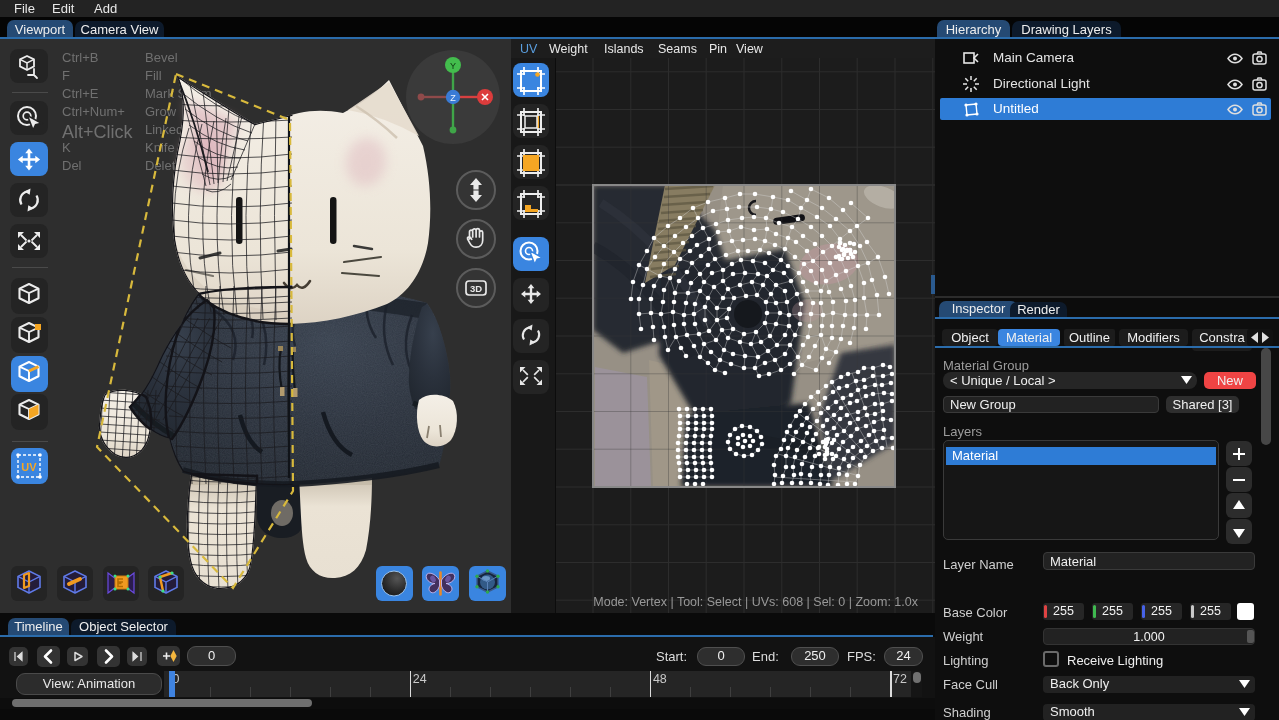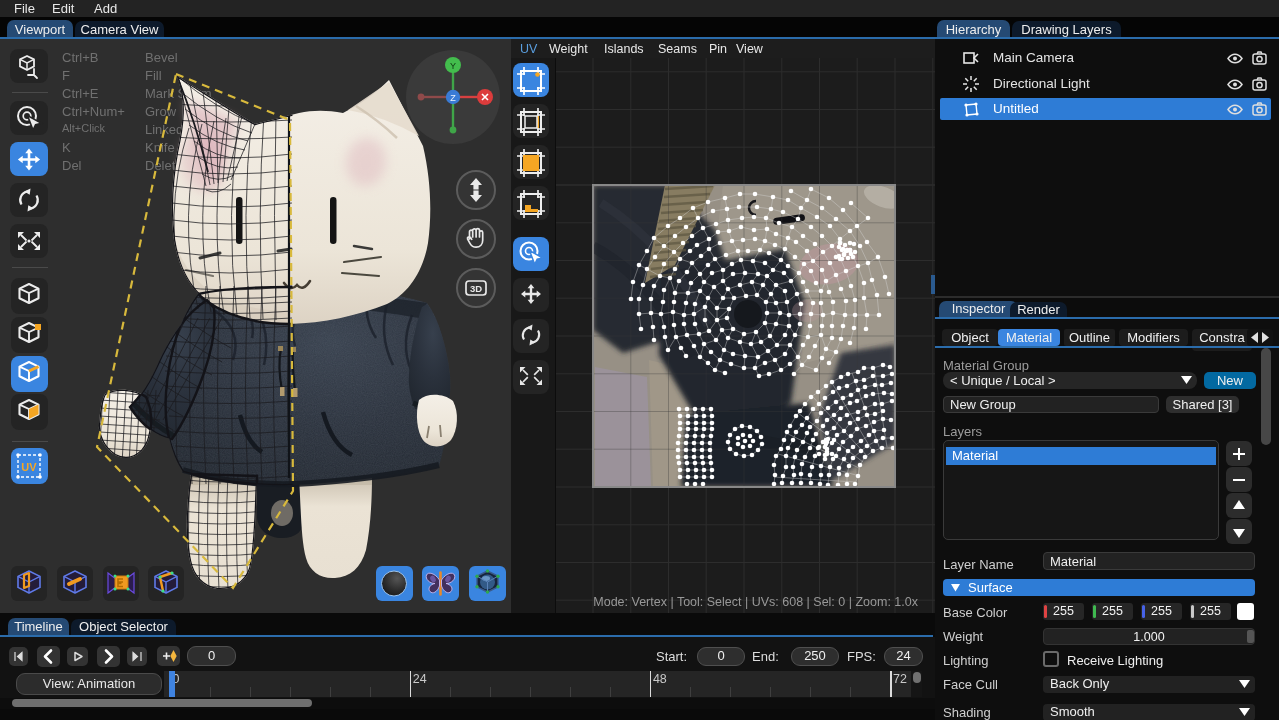--- a/index.html
+++ b/index.html
@@ -20,21 +20,21 @@
     </div>
     <div class="a" style="left:0;top:39px;width:511px;height:574px;background:#2e2e2e;overflow:hidden">
       <span class="a" style="left:62px;top:11px;color:#707070;font-size:13px">Ctrl+B</span>
       <span class="a" style="left:145px;top:11px;color:#707070;font-size:13px">Bevel</span>
       <span class="a" style="left:62px;top:29px;color:#707070;font-size:13px">F</span>
       <span class="a" style="left:145px;top:29px;color:#707070;font-size:13px">Fill</span>
       <span class="a" style="left:62px;top:47px;color:#707070;font-size:13px">Ctrl+E</span>
       <span class="a" style="left:145px;top:47px;color:#707070;font-size:13px">Mark Seam</span>
       <span class="a" style="left:62px;top:65px;color:#707070;font-size:13px">Ctrl+Num+</span>
       <span class="a" style="left:145px;top:65px;color:#707070;font-size:13px">Grow</span>
-      <span class="a" style="left:62px;top:83px;color:#707070;font-size:11px">Alt+Click</span>
+      <span class="a" style="left:62px;top:83px;color:#707070;font-size:18px">Alt+Click</span>
       <span class="a" style="left:145px;top:83px;color:#707070;font-size:13px">Linked</span>
       <span class="a" style="left:62px;top:101px;color:#707070;font-size:13px">K</span>
       <span class="a" style="left:145px;top:101px;color:#707070;font-size:13px">Knife</span>
       <span class="a" style="left:62px;top:119px;color:#707070;font-size:13px">Del</span>
       <span class="a" style="left:145px;top:119px;color:#707070;font-size:13px">Delete</span>
       <svg class="a" style="left:0;top:0" width="511" height="574" viewBox="0 39 511 574">
         <defs>
           <linearGradient id="wg" x1="0" y1="0" x2="0" y2="1">
             <stop offset="0" stop-color="#f4efe7"></stop>
             <stop offset="0.7" stop-color="#ece5d8"></stop>
@@ -1031,21 +1031,21 @@
           </svg></div>
         <div class="a" style="left:0;top:19px;width:344px;height:2px;background:#2b6cab"></div>
       </div>
       <span class="a" style="left:8px;top:341px;color:#9c9c9c;font-size:13px">Material Group</span>
       <div class="a" style="left:8px;top:355px;width:254px;height:17px;background:#262626;border-radius:8px;color:#efefef;font-size:13px">
         <span class="a" style="left:7px;top:1px">&lt; Unique / Local &gt;</span>
         <svg class="a" style="right:5px;top:4px" width="11" height="9" viewBox="0 0 11 9">
           <path d="M0 0h11L5.5 8z" fill="#fff"></path>
         </svg>
       </div>
-      <div class="a" style="left:269px;top:355px;width:52px;height:17px;background:#0369a1;border-radius:5px;color:#efefef;font-size:13px;text-align:center;line-height:17px">New</div>
+      <div class="a" style="left:269px;top:355px;width:52px;height:17px;background:#ef4444;border-radius:5px;color:#efefef;font-size:13px;text-align:center;line-height:17px">New</div>
       <div class="a" style="left:8px;top:379px;width:216px;height:17px;background:#222;border:1px solid #3a3a3a;border-radius:4px;color:#efefef;font-size:13px">
         <span class="a" style="left:6px;top:0px">New Group</span>
       </div>
       <div class="a" style="left:231px;top:379px;width:73px;height:17px;background:#2e2e2e;border-radius:5px;color:#efefef;font-size:13px;text-align:center;line-height:17px">Shared [3]</div>
       <span class="a" style="left:8px;top:407px;color:#9c9c9c;font-size:13px">Layers</span>
       <div class="a" style="left:8px;top:423px;width:276px;height:100px;background:#161616;border:1px solid #3a3a3a;border-radius:5px">
         <div class="a" style="left:2px;top:6px;width:270px;height:18px;background:#2e7cd6">
           <span class="a" style="left:6px;top:1px;color:#fff;font-size:13px">Material</span>
         </div>
       </div>
@@ -1061,26 +1061,20 @@
         <rect x="0" y="0" width="26" height="25" rx="6" fill="#2c2c2c"></rect>
         <path d="M13 7l6 9H7z" fill="#fff"></path>
       </svg>
       <svg class="a" style="left:291px;top:502px" width="26" height="25" viewBox="0 0 26 25">
         <rect x="0" y="0" width="26" height="25" rx="6" fill="#2c2c2c"></rect>
         <path d="M13 19l6-9H7z" fill="#fff"></path>
       </svg>
       <span class="a" style="left:8px;top:540px;color:#cfcfcf;font-size:13px">Layer Name</span>
       <div class="a" style="left:108px;top:535px;width:212px;height:18px;background:#222;border:1px solid #3a3a3a;border-radius:4px;color:#efefef;font-size:13px">
         <span class="a" style="left:6px;top:1px">Material</span>
-      </div>
-      <div class="a" style="left:8px;top:562px;width:312px;height:17px;background:#2e7cd6;border-radius:4px;color:#fff;font-size:13px">
-        <svg class="a" style="left:8px;top:5px" width="9" height="8" viewBox="0 0 9 8">
-          <path d="M0 0h9L4.5 7.5z" fill="#fff"></path>
-        </svg>
-        <span class="a" style="left:25px;top:1px">Surface</span>
       </div>
       <span class="a" style="left:8px;top:588px;color:#cfcfcf;font-size:13px">Base Color</span>
       <div class="a" style="left:108px;top:586px;width:41px;height:17px;background:#262626;border-radius:3px;overflow:hidden">
         <div class="a" style="left:1px;top:2px;width:3px;height:13px;border-radius:2px;background:#e04343"></div>
         <div class="a" style="left:0;top:1px;width:41px;text-align:center;color:#f2f2f2;font-size:12.5px">255</div>
       </div>
       <div class="a" style="left:157px;top:586px;width:41px;height:17px;background:#262626;border-radius:3px;overflow:hidden">
         <div class="a" style="left:1px;top:2px;width:3px;height:13px;border-radius:2px;background:#3fb950"></div>
         <div class="a" style="left:0;top:1px;width:41px;text-align:center;color:#f2f2f2;font-size:12.5px">255</div>
       </div>

